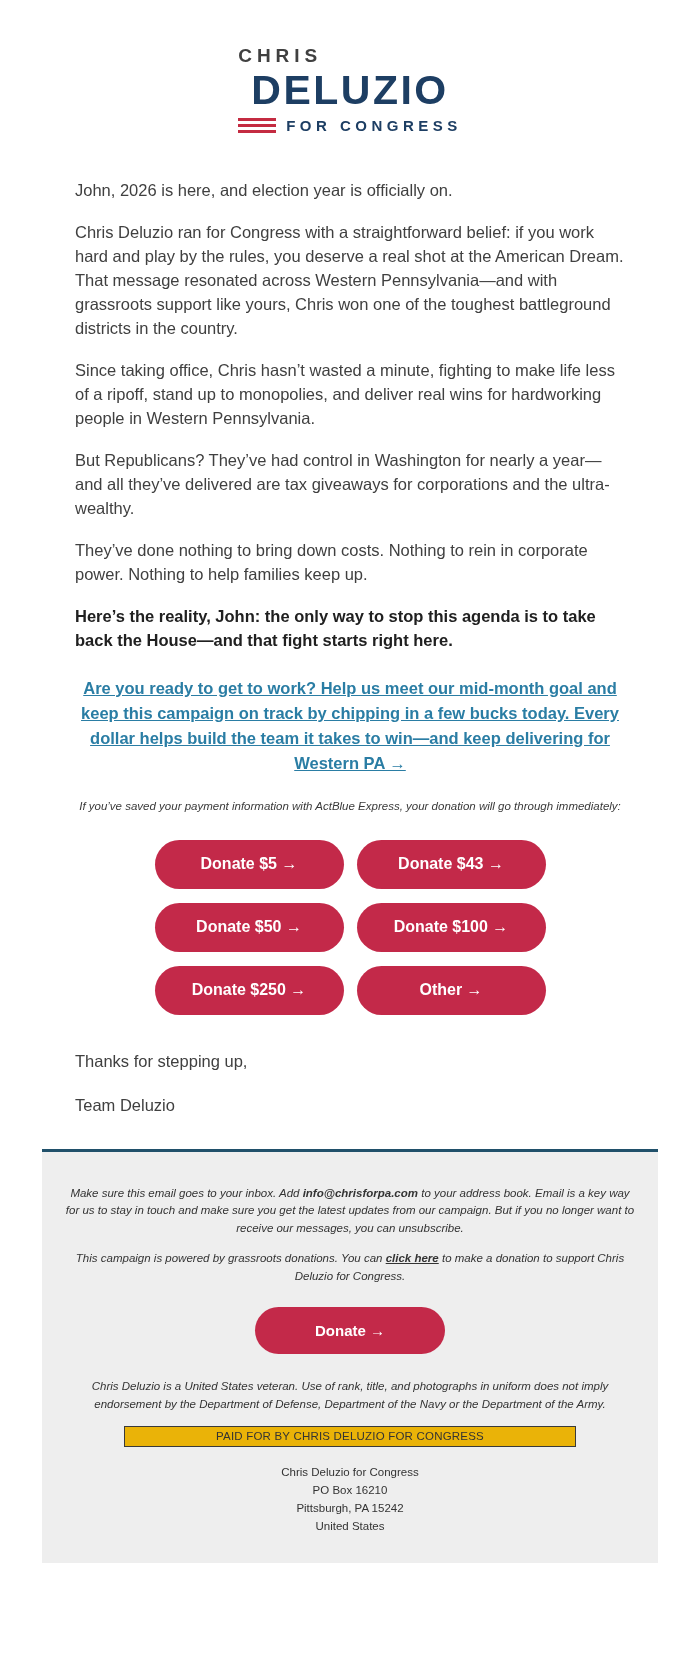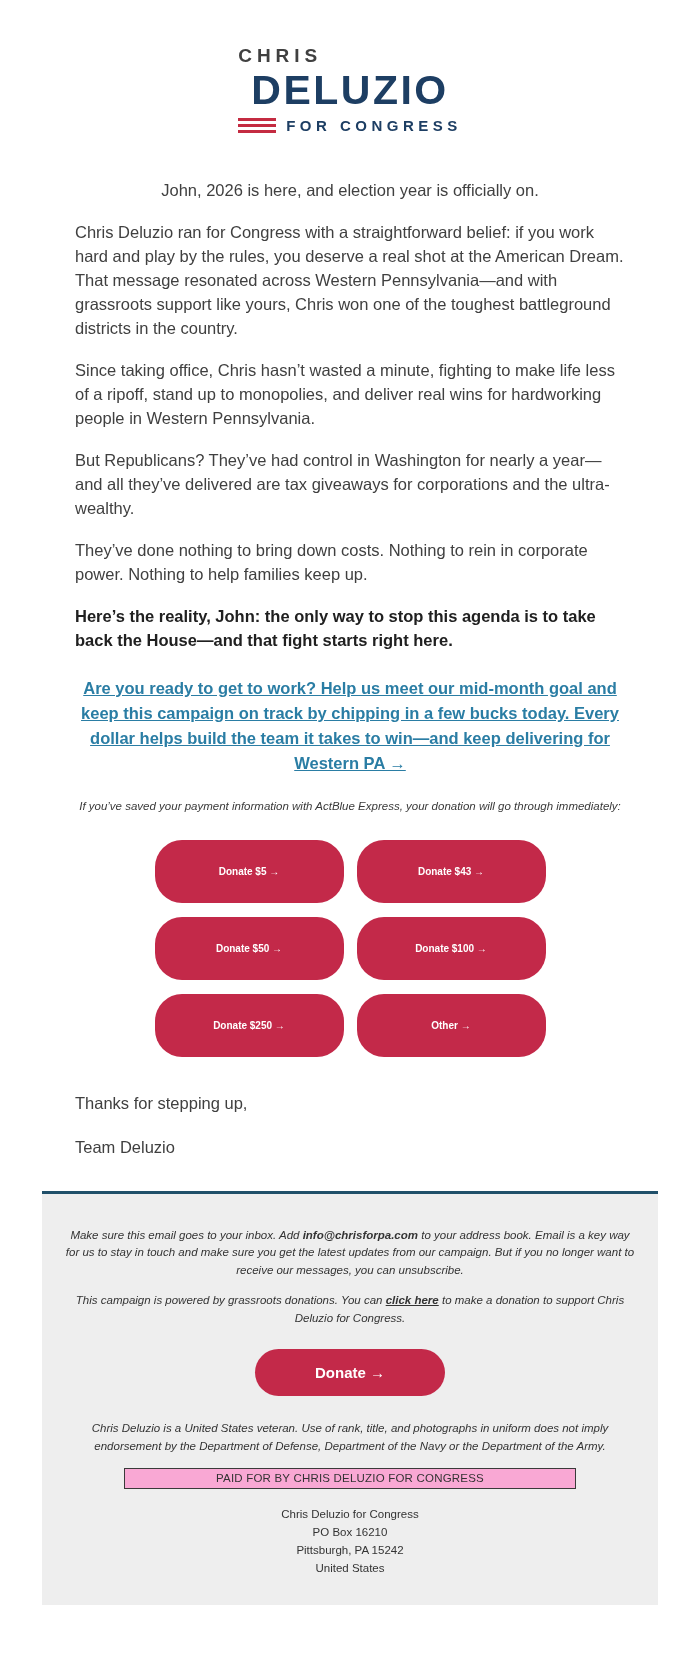--- a/index.html
+++ b/index.html
@@ -30,44 +30,44 @@
     font-size: 15px; font-weight: 600; letter-spacing: 4.5px;
     color: #1d3e63;
   }
 
   
   main { padding: 0 75px; }
   main p {
     font-size: 16.5px; line-height: 24px; color: #404040;
     margin: 18px 0;
   }
-  main p.first { margin-top: 44px; text-align: center; }
+  main p.first { margin-top: 44px; }
   main p.emph { font-weight: 700; color: #202020; }
 
   .cta-wrap { text-align: center; margin: 24px 0 0; }
   .cta-link {
     color: #2a7da4; font-weight: 700; text-decoration: underline;
     font-size: 16.5px; line-height: 25px; cursor: pointer;
   }
 
   .express-note {
     text-align: center; font-style: italic; font-size: 11.5px !important;
     line-height: 16px !important; color: #3a3a3a;
     margin: 22px -12px 4px !important;
   }
 
   
   .btn-grid {
     display: grid; grid-template-columns: repeat(2, 189px);
     gap: 14px 13px; justify-content: center; margin: 26px 0 0;
   }
   .btn {
-    height: 63px; border-radius: 27px; background: #c32949;
+    height: 49px; border-radius: 27px; background: #c32949;
     color: #ffffff; display: flex; align-items: center; justify-content: center;
-    font-size: 10px; font-weight: 700; text-decoration: none; cursor: pointer;
+    font-size: 16px; font-weight: 700; text-decoration: none; cursor: pointer;
   }
 
   .signoff1 { margin-top: 34px !important; }
   .signoff2 { margin-top: 20px !important; margin-bottom: 0 !important; }
 
   
   .footer-wrap {
     margin: 32px 42px 9px;
     border-top: 3px solid #20506a;
     background: #eeeeee;
@@ -79,21 +79,21 @@
     margin: 13px auto; max-width: 574px; text-align: center; font-style: italic;
   }
   .email-bold { font-weight: 700; }
   .unsub { cursor: pointer; }
   .f-link { color: #333333; font-weight: 700; text-decoration: underline; cursor: pointer; }
   .footer-donate {
     width: 190px; height: 47px; margin: 22px auto 24px;
     border-radius: 24px; font-size: 15px;
   }
   .paid-box {
-    border: 1px solid #3a3a3a; background: #f9a8d4;
+    border: 1px solid #3a3a3a; background: #eab308;
     max-width: 452px; margin: 4px auto 16px; padding: 3px 0 4px;
     font-size: 11.5px; color: #333333; letter-spacing: 0.2px;
     text-align: center;
   }
   .addr div {
     font-size: 11.5px; line-height: 18px; color: #333333; text-align: center;
   }
 </style>
 </head>
 <body>

